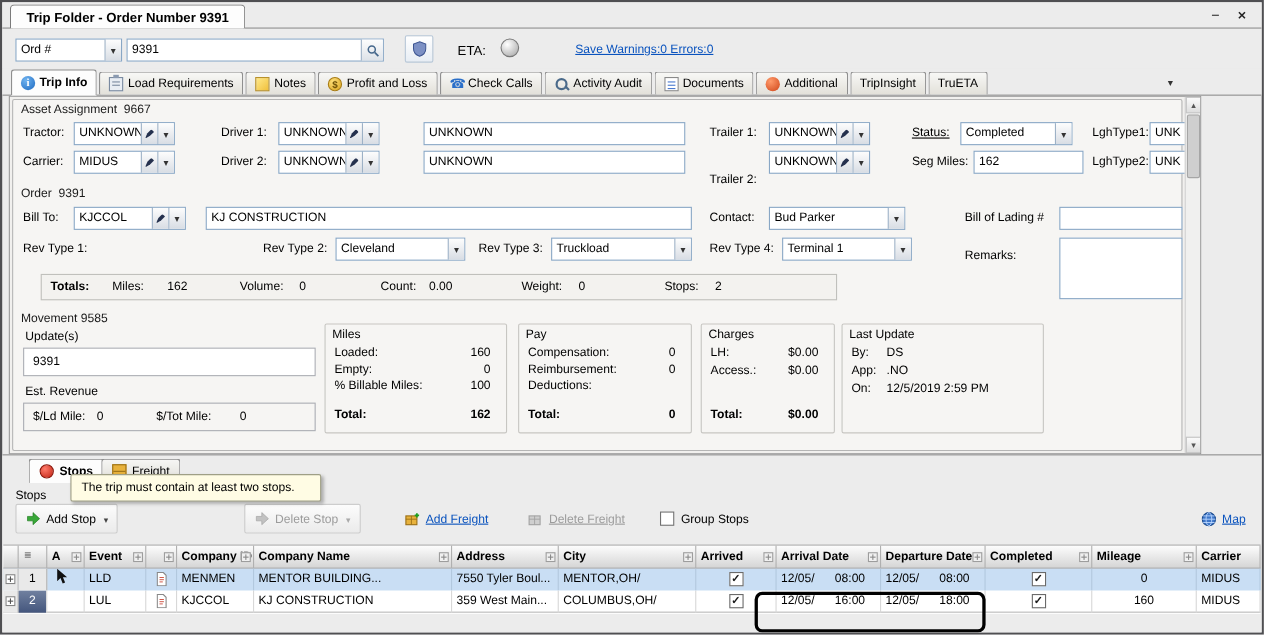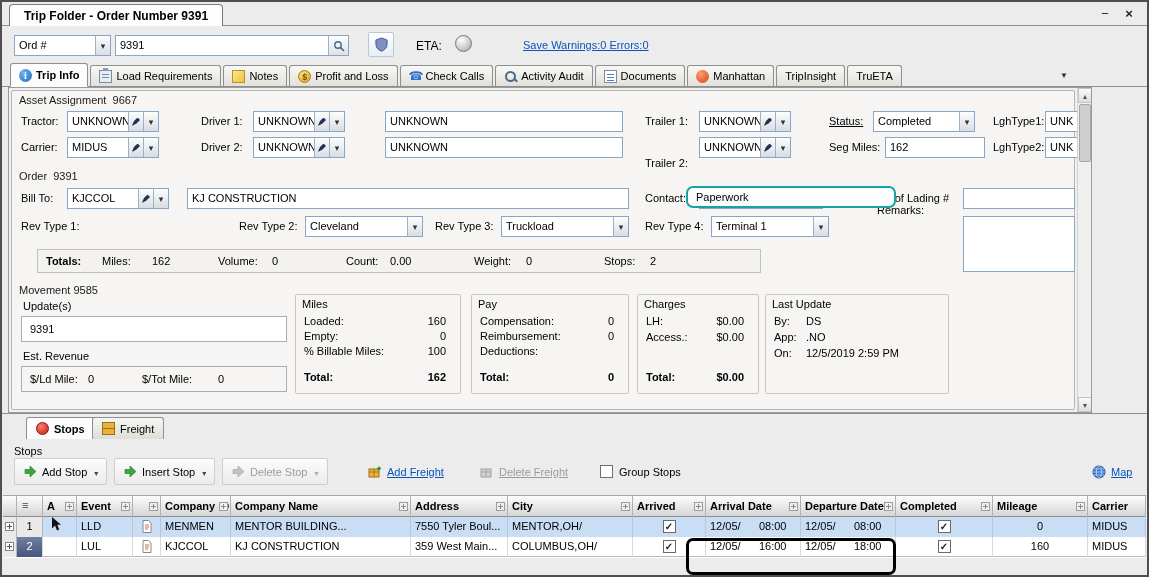--- a/index.html
+++ b/index.html
@@ -173,24 +173,21 @@
     <div class="tab">
         <span class="ico audit"></span>
         <span class="tlab">Activity Audit</span>
       </div>
     <div class="tab">
         <span class="ico doc"></span>
         <span class="tlab">Documents</span>
       </div>
     <div class="tab">
         <span class="ico manh"></span>
-        <span class="tlab">Manhattan</span>
-      </div>
-    <div class="tab hl">
-        <span class="tlab">Paperwork</span>
+        <span class="tlab">Additional</span>
       </div>
     <div class="tab">
         <span class="tlab">TripInsight</span>
       </div>
     <div class="tab">
         <span class="tlab">TruETA</span>
       </div>
     <span class="tab-overflow">▼</span>
   </div>
 
@@ -288,21 +285,21 @@
     <span class="lbl" style="left:426px;top:132px">Rev Type 3:</span>
     <div class="combo" style="left:492px;top:128px;width:128px">
       <span class="cval">Truckload</span>
       <span class="cbtn drop"></span>
     </div>
     <span class="lbl" style="left:636px;top:132px">Rev Type 4:</span>
     <div class="combo" style="left:702px;top:128px;width:118px">
       <span class="cval">Terminal 1</span>
       <span class="cbtn drop"></span>
     </div>
-    <span class="lbl" style="left:868px;top:116px">Remarks:</span>
+    <span class="lbl" style="left:868px;top:138px">Remarks:</span>
     <div class="tarea" style="left:954px;top:128px;width:112px;height:56px"></div>
 
     <div class="totalsbar" style="left:12px;top:161px;width:724px;height:24px">
       <span class="b" style="left:8px;top:5px">Totals:</span>
       <span style="left:64px;top:5px">Miles:</span>
       <span style="left:114px;top:5px">162</span>
       <span style="left:180px;top:5px">Volume:</span>
       <span style="left:234px;top:5px">0</span>
       <span style="left:308px;top:5px">Count:</span>
       <span style="left:352px;top:5px">0.00</span>
@@ -364,38 +361,30 @@
 
   <div class="bottom">
     <div class="btab active" style="left:24px">
         <span class="ico stopsic"></span>
         <span>Stops</span>
       </div>
     <div class="btab" style="left:90px">
         <span class="ico freightic"></span>
         <span>Freight</span>
       </div>
+    <div class="tooltip">The trip must contain at least two stops.</div>
     <span class="lbl" style="left:12px;top:31px">Stops</span>
 
     <div class="tbtn" style="left:12px;top:44px">
       <span class="icw">
           <svg width="13" height="13" viewBox="0 0 13 13">
             <path d="M1 4.5h5V1l6 5.5L6 12V8.5H1z" fill="#39a839" stroke="#1e7a1e" stroke-width="0.6"></path>
           </svg>
         </span>
       <span>Add Stop</span>
-      <span class="caret"></span>
-    </div>
-    <div class="tbtn" style="left:112px;top:44px">
-      <span class="icw">
-          <svg width="13" height="13" viewBox="0 0 13 13">
-            <path d="M1 4.5h5V1l6 5.5L6 12V8.5H1z" fill="#39a839" stroke="#1e7a1e" stroke-width="0.6"></path>
-          </svg>
-        </span>
-      <span>Insert Stop</span>
       <span class="caret"></span>
     </div>
     <div class="tbtn disabled" style="left:220px;top:44px">
       <span class="icw">
           <svg width="13" height="13" viewBox="0 0 13 13">
             <path d="M1 4.5h5V1l6 5.5L6 12V8.5H1z" fill="#c2c2c2" stroke="#a0a0a0" stroke-width="0.6"></path>
           </svg>
         </span>
       <span>Delete Stop</span>
       <span class="caret"></span>

